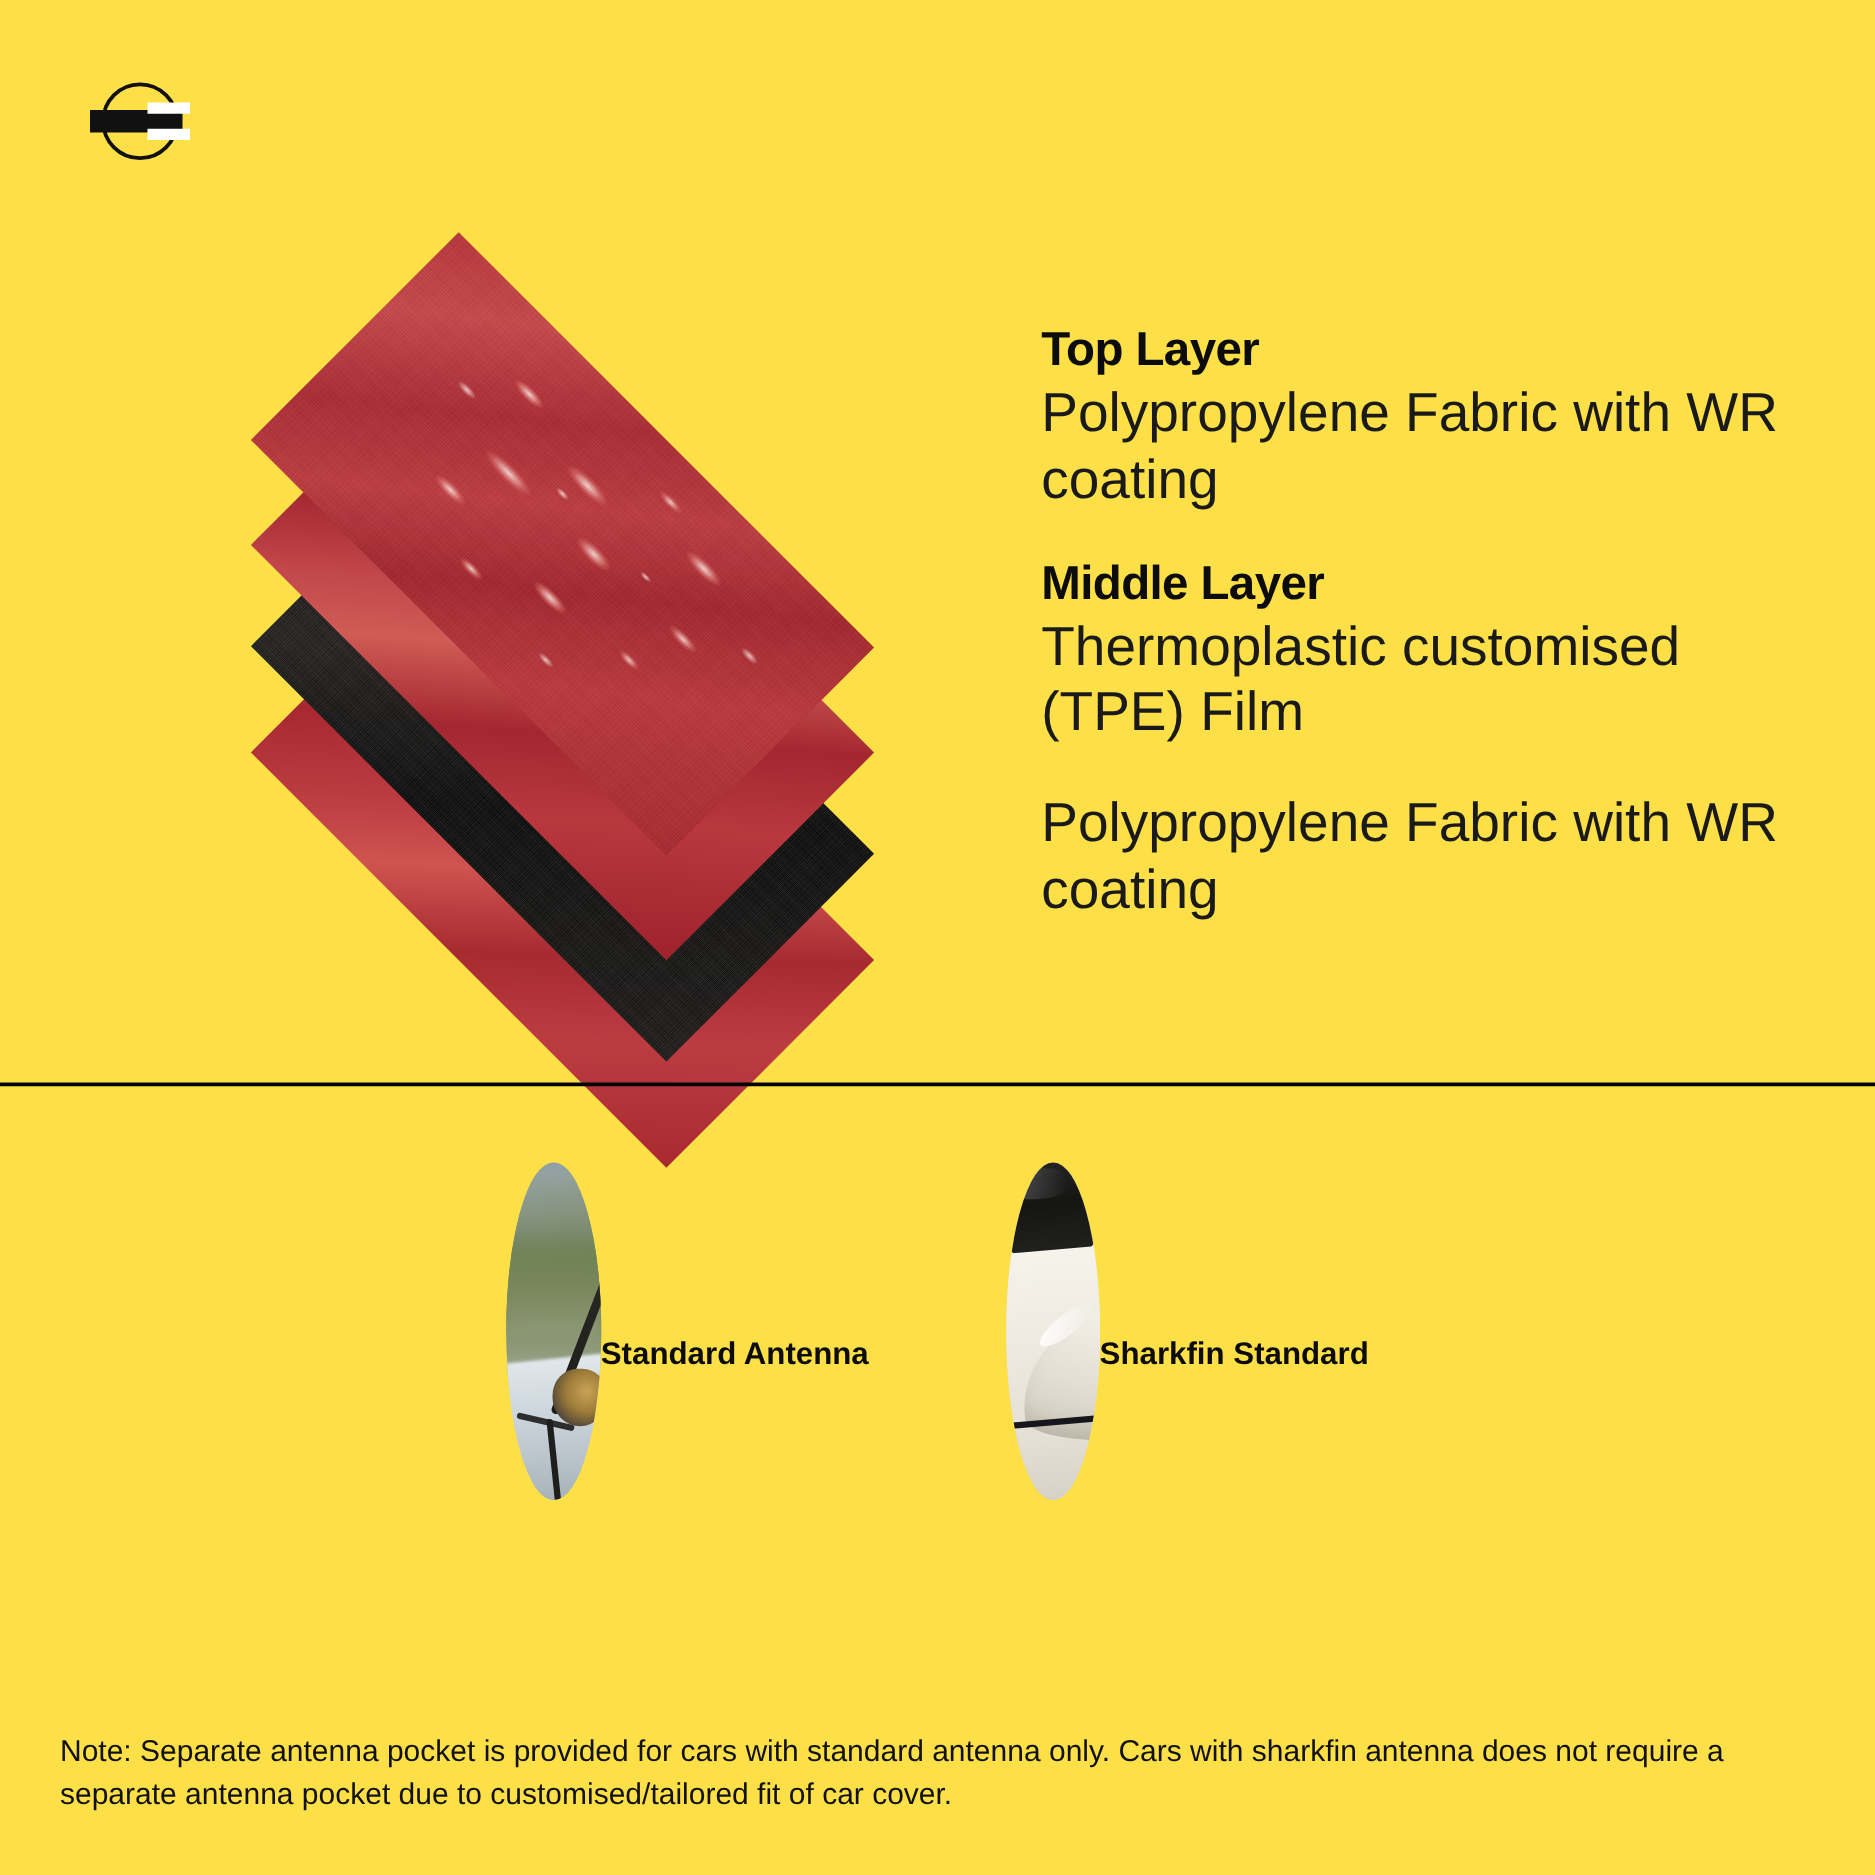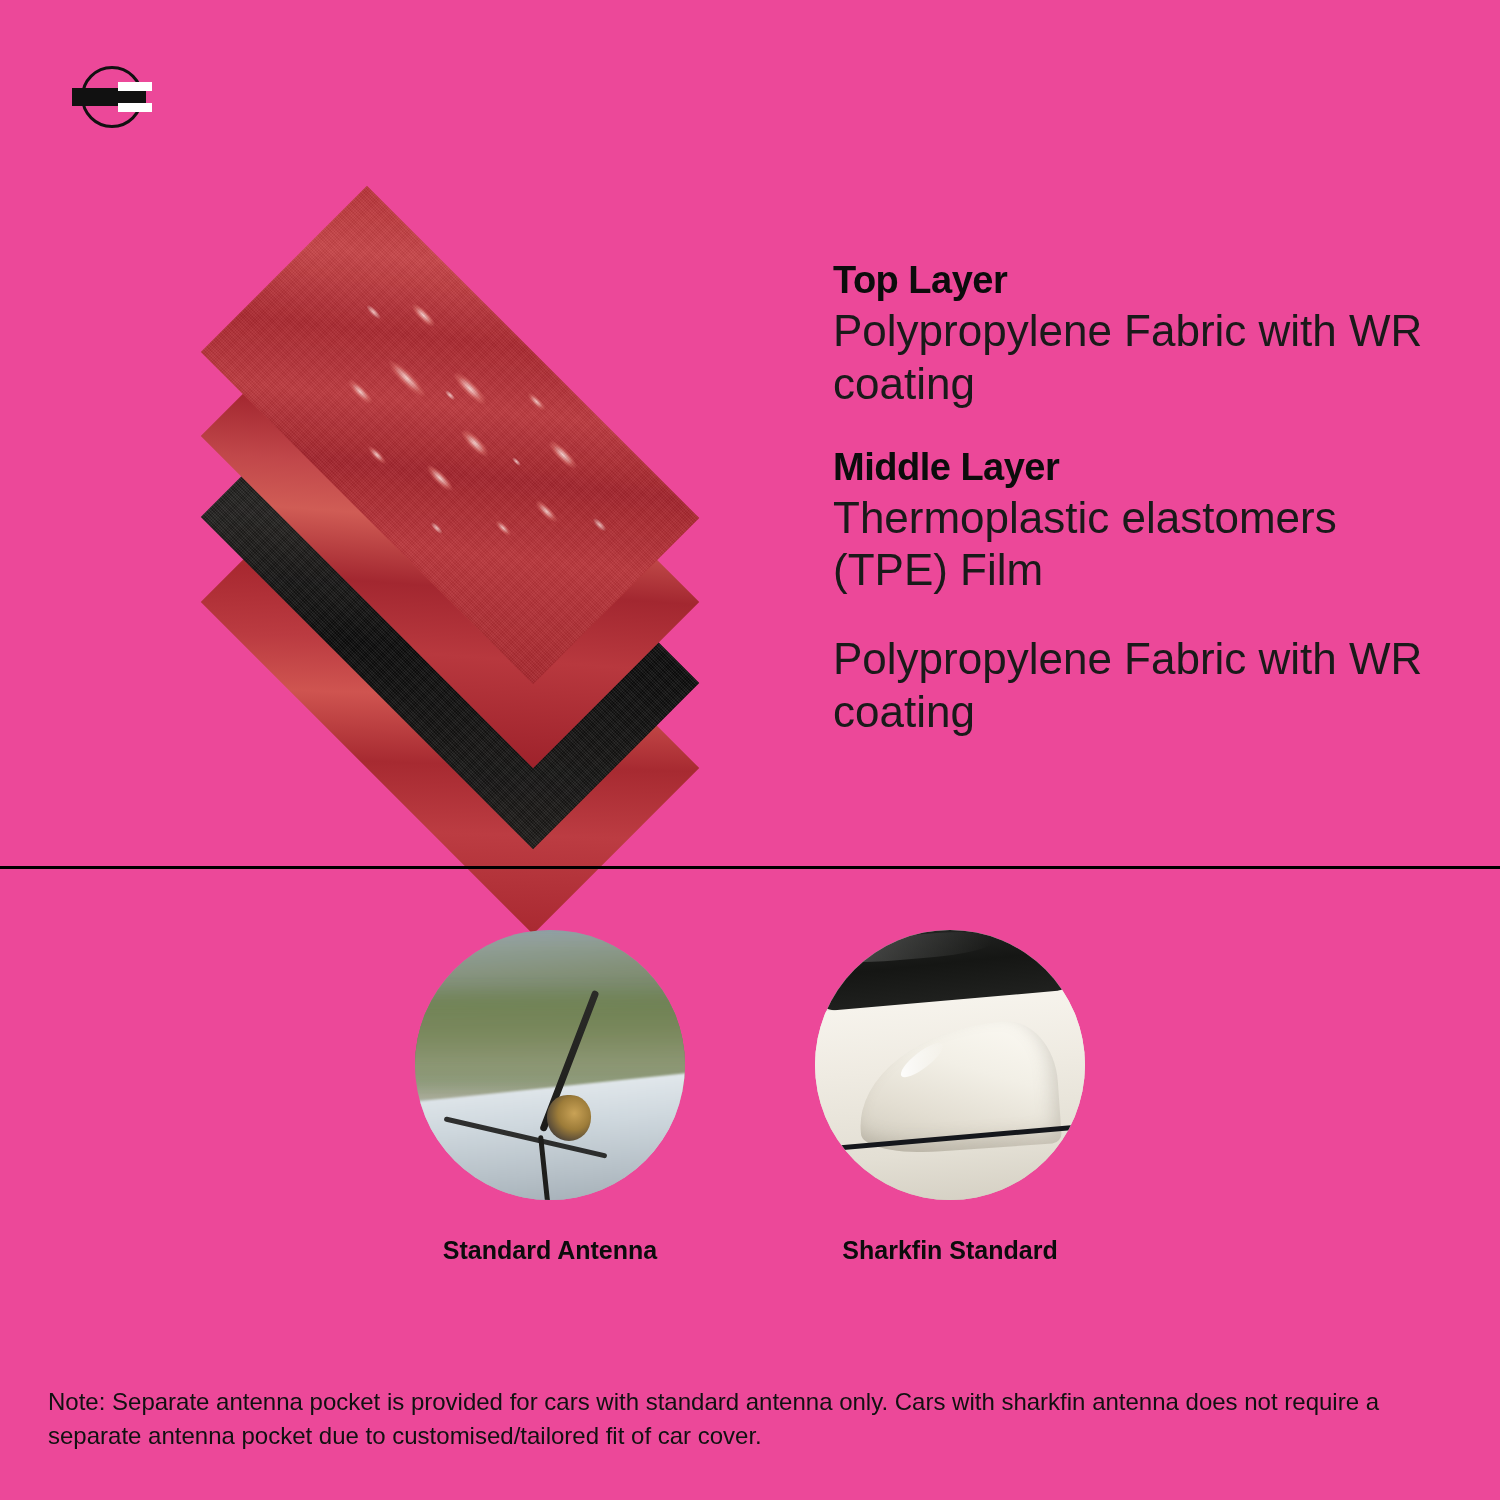--- a/index.html
+++ b/index.html
@@ -14,21 +14,21 @@
     font-family: "Liberation Sans", sans-serif;
     color: #111111;
     overflow: hidden;
     position: relative;
   }
 
   .page {
     position: relative;
     width: 1500px;
     height: 1500px;
-    background: #ec4899;
+    background: #fde047;
   }
 
   
   .brand-mark {
     position: absolute;
     left: 72px;
     top: 62px;
     width: 86px;
     height: 86px;
   }
@@ -216,21 +216,21 @@
     left: 0;
     top: 30px;
     width: 1500px;
     display: flex;
     justify-content: center;
     gap: 110px;
   }
   .antenna-card {
     width: 290px;
     display: flex;
-    flex-direction: column;
+    flex-direction: row;
     align-items: center;
   }
   .photo-circle {
     width: 270px;
     height: 270px;
     border-radius: 50%;
     overflow: hidden;
     position: relative;
   }
   .antenna-caption {
@@ -428,21 +428,21 @@
 
     <div class="legend">
 
       <div class="legend-item">
         <p class="legend-title">Top Layer</p>
         <p class="legend-desc">Polypropylene Fabric with WR coating</p>
       </div>
 
       <div class="legend-item">
         <p class="legend-title">Middle Layer</p>
-        <p class="legend-desc">Thermoplastic elastomers (TPE) Film</p>
+        <p class="legend-desc">Thermoplastic customised (TPE) Film</p>
       </div>
 
       <div class="legend-item">
         <p class="legend-desc">Polypropylene Fabric with WR coating</p>
       </div>
 
     </div>
   </div>
 
   <div class="divider"></div>

